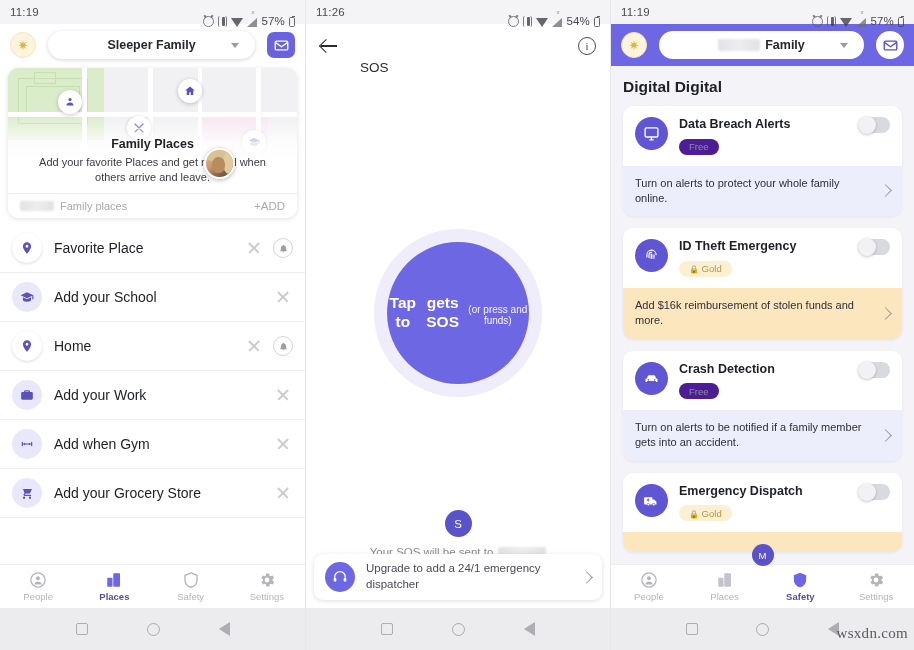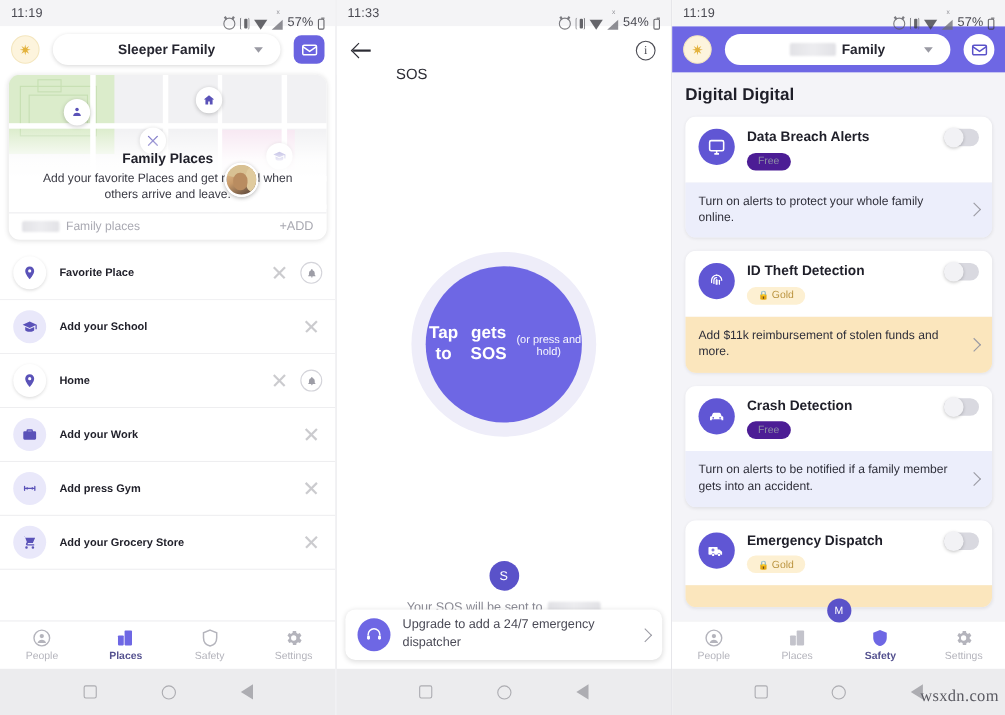--- a/index.html
+++ b/index.html
@@ -129,21 +129,21 @@
     height: 49px; display: flex; align-items: center; padding: 0 12px;
     border-bottom: 1px solid #eeeef0; background: #fff;
   }
   .pico {
     width: 30px; height: 30px; border-radius: 50%; flex: none;
     display: flex; align-items: center; justify-content: center; margin-right: 12px;
   }
   .pico.white { background: #ffffff; box-shadow: 0 1px 3px rgba(0,0,0,.14); }
   .pico.lilac { background: #e9e8fa; }
   .pico svg { width: 14px; height: 14px; }
-  .prow-label { flex: 1; font-size: 10px; font-weight: 700; color: #1f1f29; }
+  .prow-label { flex: 1; font-size: 14px; font-weight: 400; color: #1f1f29; }
   .xbtn { width: 20px; height: 20px; position: relative; opacity: .35; flex: none; }
   .xbtn:before, .xbtn:after {
     content:""; position:absolute; left:3px; top:9px; width:14px; height:1.5px; background:#6c6c76;
   }
   .xbtn:before { transform: rotate(45deg); }
   .xbtn:after { transform: rotate(-45deg); }
   .bellbtn {
     width: 20px; height: 20px; border-radius: 50%; border: 1.2px solid #d4d4da;
     margin-left: 9px; display:flex; align-items:center; justify-content:center; flex:none;
   }
@@ -415,21 +415,21 @@
         </div>
         <span class="prow-label">Add your Work</span>
         <span class="xbtn"></span>
       </div>
       <div class="placerow">
         <div class="pico lilac">
           <svg viewBox="0 0 24 24" stroke="#5a52b8" stroke-width="2" fill="none" stroke-linecap="round">
               <path d="M4 12h16M4 9v6M20 9v6M8 11v2M16 11v2"></path>
             </svg>
         </div>
-        <span class="prow-label">Add press Gym</span>
+        <span class="prow-label">Add when Gym</span>
         <span class="xbtn"></span>
       </div>
       <div class="placerow">
         <div class="pico lilac">
           <svg viewBox="0 0 24 24" fill="#5a52b8">
               <path d="M7 18a2 2 0 1 0 0 4 2 2 0 0 0 0-4zm10 0a2 2 0 1 0 0 4 2 2 0 0 0 0-4zM1 2h3l3.6 9.6-1.3 2.4A2 2 0 0 0 8 17h11v-2H8.4l1-2h7.5l3.6-8H5.2L4.4 2z"></path>
             </svg>
         </div>
         <span class="prow-label">Add your Grocery Store</span>
         <span class="xbtn"></span>
@@ -468,21 +468,21 @@
 
     <div class="navbar">
       <span class="nv nv-sq"></span>
       <span class="nv nv-ci"></span>
       <span class="nv nv-tr"></span>
     </div>
   </div>
 
   <div class="phone p2">
     <div class="statusbar">
-      <span>11:33</span>
+      <span>11:26</span>
       <span class="sb-right">
         <span class="sb-ic ic-alarm"></span>
         <span class="sb-ic ic-vib"></span>
         <span class="sb-ic ic-wifi"></span>
         <span class="sb-ic ic-sig"></span>
         <span class="batt-pct">54%</span>
         <span class="sb-ic ic-batt"></span>
       </span>
     </div>
 
@@ -492,21 +492,21 @@
       <span class="infobtn">
         <span>i</span>
       </span>
     </div>
 
     <div class="sosarea">
       <div class="sosring">
         <div class="sosbtn">
           <div class="sos-l1">Tap to</div>
           <div class="sos-l1">gets SOS</div>
-          <div class="sos-l2">(or press and hold)</div>
+          <div class="sos-l2">(or press and funds)</div>
         </div>
       </div>
     </div>
 
     <div class="sosrecip">
       <div class="recip-av">
         <span>S</span>
       </div>
       <div class="recip-txt">
         <span>Your SOS will be sent to</span>
@@ -515,21 +515,21 @@
     </div>
 
     <div class="upsell">
       <span class="upsell-ic">
         <svg viewBox="0 0 24 24" fill="none" stroke="#fff" stroke-width="2">
             <path d="M4 13v-1a8 8 0 0 1 16 0v1"></path>
             <rect x="2.5" y="13" width="4" height="6" rx="2" fill="#fff" stroke="none"></rect>
             <rect x="17.5" y="13" width="4" height="6" rx="2" fill="#fff" stroke="none"></rect>
           </svg>
       </span>
-      <span class="upsell-tx">Upgrade to add a 24/7 emergency dispatcher</span>
+      <span class="upsell-tx">Upgrade to add a 24/1 emergency dispatcher</span>
       <span class="chev"></span>
     </div>
 
     <div class="navbar">
       <span class="nv nv-sq"></span>
       <span class="nv nv-ci"></span>
       <span class="nv nv-tr"></span>
     </div>
   </div>
 
@@ -594,32 +594,32 @@
             <svg viewBox="0 0 24 24" fill="none" stroke="#fff" stroke-width="1.6" stroke-linecap="round">
                 <path d="M12 4.5c-3.6 0-6.5 2.9-6.5 6.5v3"></path>
                 <path d="M12 7.5A3.5 3.5 0 0 0 8.5 11v4"></path>
                 <path d="M12 10.5c-.3 0-.5.2-.5.5v5"></path>
                 <path d="M18.5 11c0-3.6-2.9-6.5-6.5-6.5"></path>
                 <path d="M15.5 11v5"></path>
                 <path d="M12 10.5c.3 0 .5.2.5.5v5"></path>
               </svg>
           </span>
           <span class="feat-mid">
-            <span class="feat-title" style="display:block">ID Theft Detection</span>
+            <span class="feat-title" style="display:block">ID Theft Emergency</span>
             <span class="tagpill tag-gold">
               <span class="lk">🔒</span>
               <span>Gold</span>
             </span>
           </span>
           <span class="toggle">
               <span class="knob"></span>
             </span>
         </div>
         <div class="feat-banner bn-gold">
-          <span class="txt">Add $11k reimbursement of stolen funds and more.</span>
+          <span class="txt">Add $16k reimbursement of stolen funds and more.</span>
           <span class="chev"></span>
         </div>
       </div>
 
 
       <div class="feature">
         <div class="feat-top">
           <span class="feat-ic">
             <svg viewBox="0 0 24 24" fill="#fff">
                 <path d="M5.5 12l1.3-3.4A2 2 0 0 1 8.7 7.3h6.6a2 2 0 0 1 1.9 1.3L18.5 12h.7a1.3 1.3 0 0 1 1.3 1.3V17h-2.3v-1.3H5.8V17H3.5v-3.7A1.3 1.3 0 0 1 4.8 12zM7.6 15a1.1 1.1 0 1 0 0-2.2 1.1 1.1 0 0 0 0 2.2zm8.8 0a1.1 1.1 0 1 0 0-2.2 1.1 1.1 0 0 0 0 2.2z"></path>

